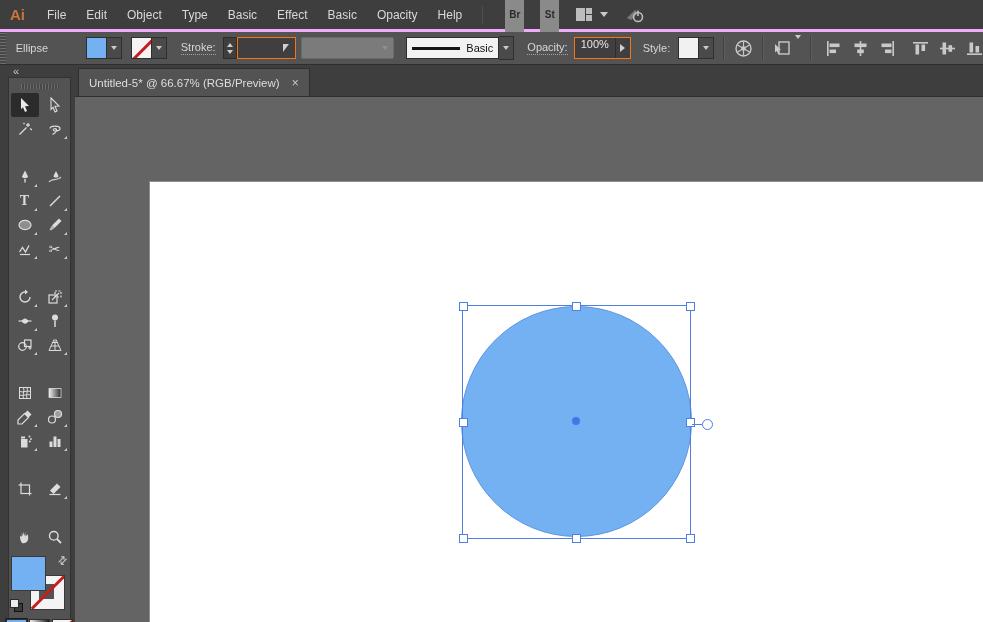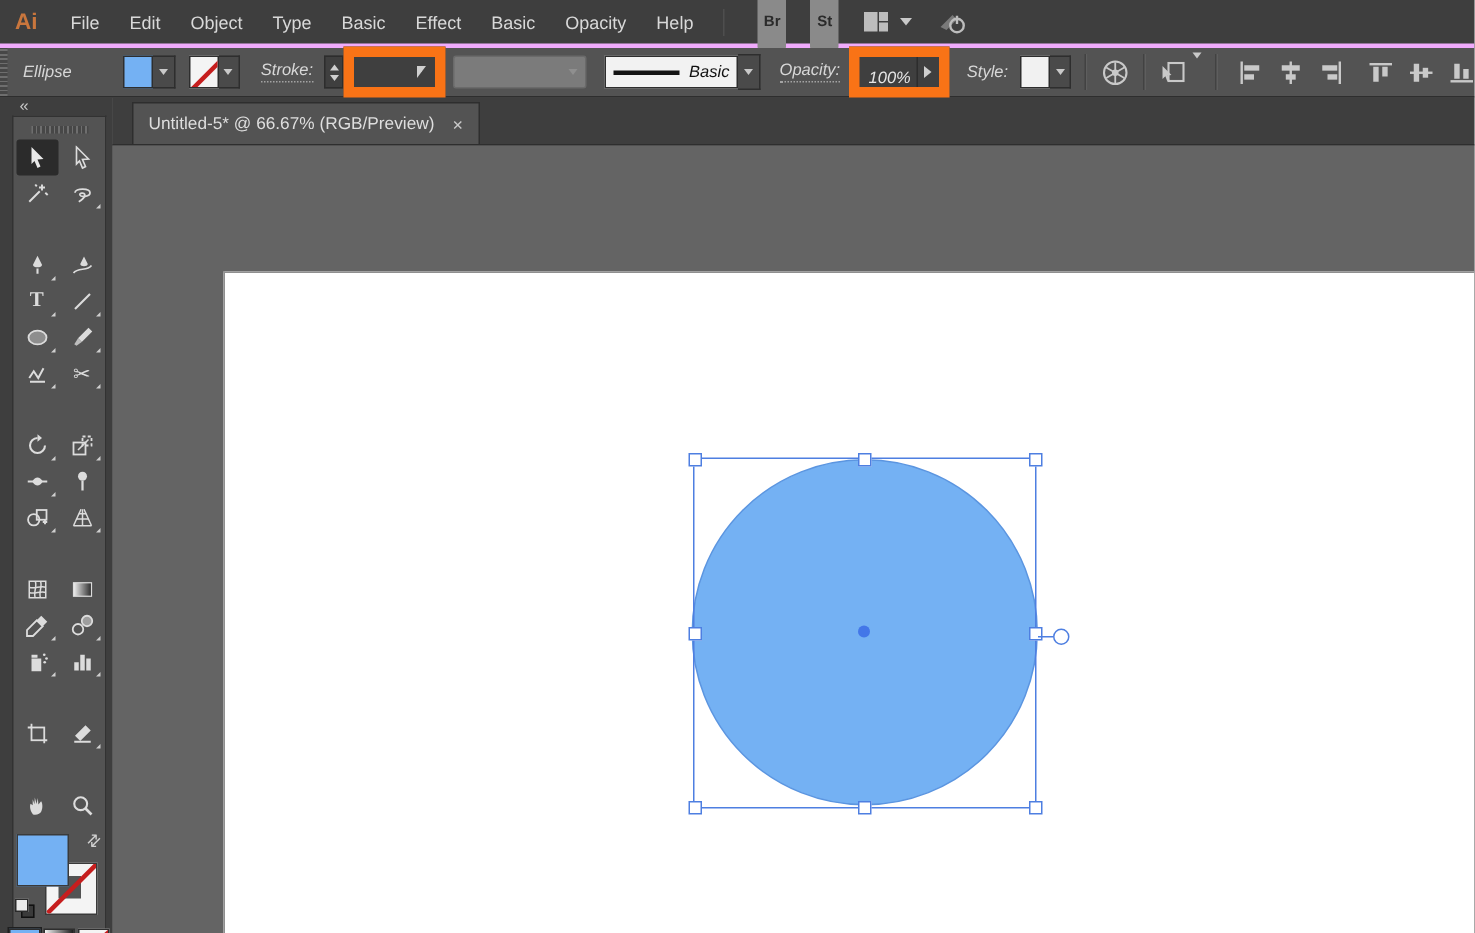--- a/index.html
+++ b/index.html
@@ -9,29 +9,29 @@
   .menubar{height:29px;background:#3E3E3E;border-bottom:3px solid #f0abfc;display:flex;align-items:center;}
   .ai-logo{color:#C9763D;font-weight:bold;font-size:15px;padding:0 12px 0 10px;}
   .mitem{color:#D9D9D9;font-size:12px;padding:0 10px;cursor:default;}
   .mb-sep{width:1px;height:18px;background:#4E4E4E;margin:0 6px 0 10px;}
   .sqbtn{width:19px;height:37px;background:#8A8A8A;color:#2B2B2B;font-size:10px;font-weight:bold;
          display:flex;align-items:center;justify-content:center;border-radius:2px;margin-left:16px;}
   .mb-icon{margin-left:16px;display:flex;align-items:center;}
   .cv{width:0;height:0;border-left:4px solid transparent;border-right:4px solid transparent;border-top:5px solid #C9C9C9;}
   .cv.sm{border-left-width:3px;border-right-width:3px;border-top-width:4px;}
   
-  .controlbar{height:32px;background:#535353;border-bottom:1px solid #2E2E2E;display:flex;align-items:center;position:relative;font-style:italic;}
+  .controlbar{height:32px;background:#535353;border-bottom:1px solid #2E2E2E;display:flex;align-items:center;position:relative;}
   .cb-grip{width:6px;align-self:stretch;background:repeating-linear-gradient(0deg,#6E6E6E 0 1px,#474747 1px 3px);margin-right:10px;}
   .cb-label{color:#D7D7D7;font-size:11px;}
   .cb-label.u{border-bottom:1px dotted #A3A3A3;padding-bottom:1px;}
   .swatchbtn{width:20px;height:20px;border:1px solid #2E2E2E;background:#74B1F3;margin-left:8px;}
   .swatch-none{background:#F4F4F4;position:relative;overflow:hidden;}
   .swatch-none::after{content:"";position:absolute;left:-3px;top:9px;width:30px;height:2.5px;background:#C61E1E;transform:rotate(-45deg);}
   .chevbtn{width:15px;height:20px;border:1px solid #2E2E2E;border-left:none;background:#4A4A4A;display:flex;align-items:center;justify-content:center;}
-  .fld{background:#3F3F3F;border:7px solid #f97316;height:20px;display:flex;align-items:flex-end;}
+  .fld{background:#3F3F3F;border:1px solid #f97316;height:20px;display:flex;align-items:flex-start;}
   .stp{width:13px;height:20px;background:#3F3F3F;border:1px solid #2D2D2D;display:flex;flex-direction:column;align-items:center;justify-content:center;gap:3px;margin-left:7px;}
   .stp .up{width:0;height:0;border-left:3.5px solid transparent;border-right:3.5px solid transparent;border-bottom:4px solid #CFCFCF;}
   .stp .dn{width:0;height:0;border-left:3.5px solid transparent;border-right:3.5px solid transparent;border-top:4px solid #CFCFCF;}
   .ddl-disabled{width:92px;height:20px;background:#7B7B7B;border:1px solid #6A6A6A;border-radius:2px;margin-left:5px;display:flex;align-items:center;justify-content:flex-end;padding-right:5px;}
   .ddl-disabled .cv{border-top-color:#8F8F8F;}
   .brushfld{width:86px;height:20px;background:#F2F2F2;border:1px solid #2D2D2D;display:flex;align-items:center;padding:0 5px;gap:6px;margin-left:12px;}
   .brushline{flex:1;height:3px;background:#141414;}
   .brushname{color:#111;font-size:11px;}
   .opfld{width:52px;justify-content:space-between;padding-left:6px;margin-left:6px;}
   .opval{color:#E6E6E6;font-size:11px;}
@@ -66,21 +66,21 @@
   .proxy-mini .b{position:absolute;right:0;bottom:0;width:7px;height:7px;background:#3A3A3A;border:1px solid #111;}
   .cgn{display:flex;gap:2px;margin-top:7px;}
   .cgn .b3{width:19px;height:17px;border:1px solid #2E2E2E;}
   .cgn .color{background:#74B1F3;outline:1px solid #1F1F1F;}
   .cgn .grad{background:linear-gradient(90deg,#F2F2F2,#1A1A1A);}
   .cgn .none{background:#F4F4F4;position:relative;overflow:hidden;}
   .cgn .none::after{content:"";position:absolute;left:-4px;top:7px;width:30px;height:2.5px;background:#C61E1E;transform:rotate(-40deg);}
   
   .docarea{flex:1;display:flex;flex-direction:column;min-width:0;}
   .tabbar{height:31px;background:#3E3E3E;border-bottom:1px solid #2E2E2E;display:flex;align-items:flex-end;}
-  .tab{height:27px;background:#535353;border:1px solid #2E2E2E;border-bottom:none;margin-left:13px;display:flex;align-items:center;padding:0 10px;gap:12px;}
+  .tab{height:27px;background:#535353;border:1px solid #2E2E2E;border-bottom:none;margin-left:3px;display:flex;align-items:center;padding:0 10px;gap:12px;}
   .tab-title{color:#DEDEDE;font-size:11.5px;white-space:nowrap;}
   .tab-close{color:#C9C9C9;font-size:12px;line-height:1;}
   .canvas{flex:1;background:#646464;position:relative;overflow:hidden;}
   .artboard{position:absolute;left:74px;top:84px;right:0;bottom:0;background:#FFFFFF;border-left:1px solid #8F8F8F;border-top:1px solid #8F8F8F;}
   .shape-circle{position:absolute;left:386px;top:209px;width:229px;height:229px;border-radius:50%;background:#74B1F3;border:1px solid #5B95E0;}
   .selbox{position:absolute;left:387px;top:208px;width:227px;height:232px;border:1px solid #4E7FE1;}
   .handle{position:absolute;width:7px;height:7px;background:#FFFFFF;border:1px solid #4E7FE1;}
   .centerdot{position:absolute;left:497px;top:320px;width:8px;height:8px;border-radius:50%;background:#4377E8;}
   .widgetline{position:absolute;left:617px;top:327px;width:10px;height:1px;background:#4E7FE1;}
   .widgetcircle{position:absolute;left:627px;top:322px;width:9px;height:9px;border:1.5px solid #4E7FE1;border-radius:50%;background:rgba(255,255,255,.6);}

